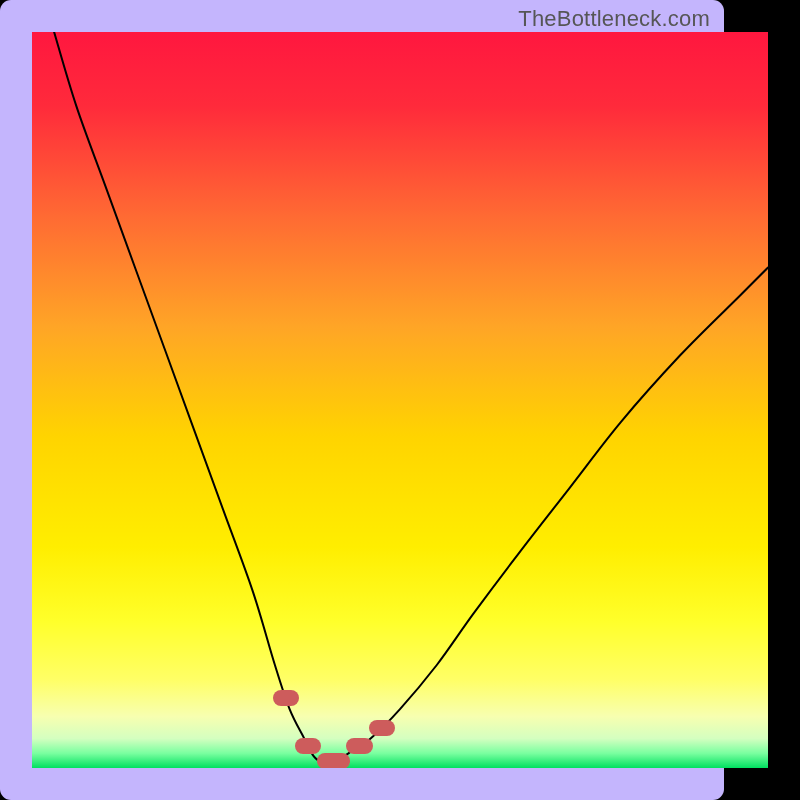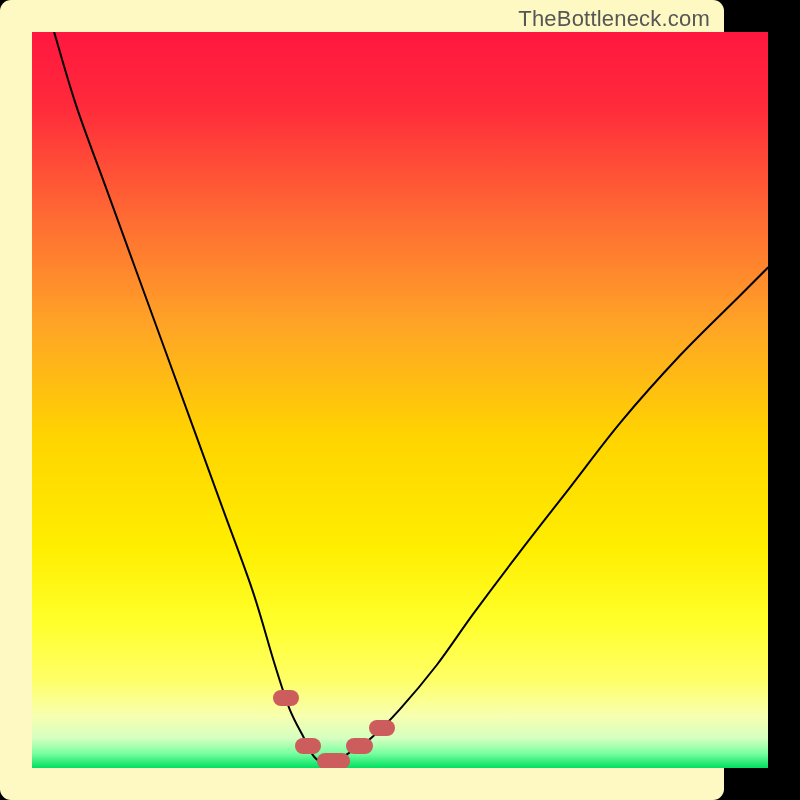--- a/index.html
+++ b/index.html
@@ -1,21 +1,21 @@
 <!DOCTYPE html>
 <html><head>
 <meta charset="utf-8">
 <style>
   * { margin: 0; padding: 0; box-sizing: border-box; }
   html, body { width: 800px; height: 800px; overflow: hidden; background: #000; }
   .frame {
     position: relative;
     width: 724px;
     height: 800px;
-    background: #fef9c3;
+    background: #c4b5fd;
     border-radius: 11px;
   }
   .plot-area {
     position: absolute;
     left: 32px;
     top: 32px;
     width: 736px;
     height: 736px;
     overflow: hidden;
   }

